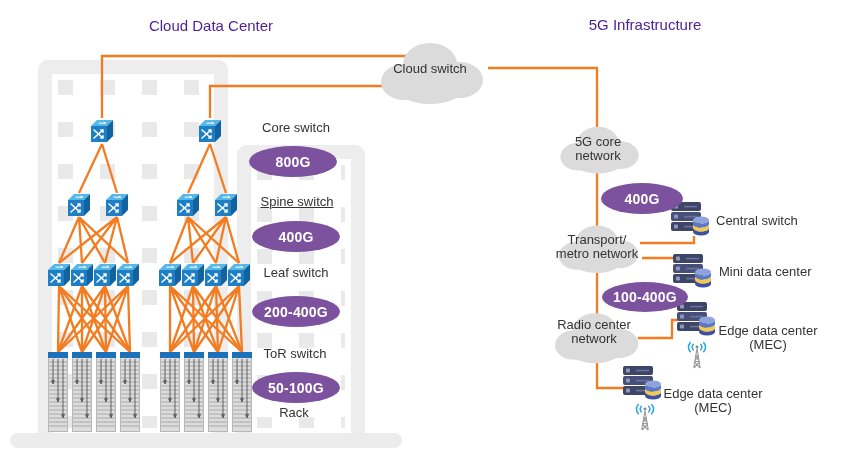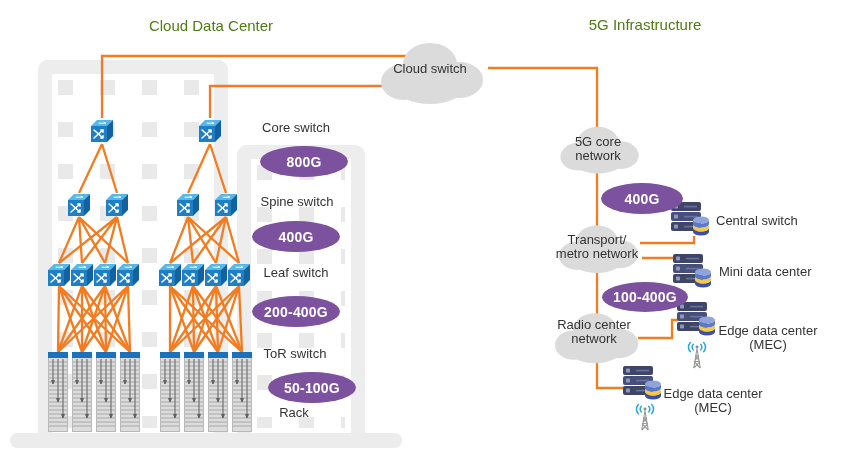--- a/index.html
+++ b/index.html
@@ -11,21 +11,21 @@
     background-image:
       repeating-linear-gradient(90deg, transparent 0 15px, #fff 15px 42px),
       repeating-linear-gradient(180deg, #E9E9E9 0 15px, #fff 15px 42px);}
   .ground{position:absolute;left:10px;top:433px;width:392px;height:15px;background:#ECECEC;
           border-radius:8px;z-index:0;}
   svg.diagram{position:absolute;left:0;top:0;z-index:1;}
   .pill{position:absolute;z-index:2;background:#7C519E;color:#fff;font-weight:bold;font-size:14px;
         display:flex;align-items:center;justify-content:center;border-radius:50%;letter-spacing:.2px;}
   .lbl{position:absolute;z-index:2;font-size:13px;color:#333;white-space:nowrap;transform:translateX(-50%);}
   .lbl-left{position:absolute;z-index:2;font-size:13px;color:#333;white-space:nowrap;}
-  .title{position:absolute;z-index:2;font-size:15px;font-weight:500;color:#4d7c0f;
+  .title{position:absolute;z-index:2;font-size:15px;font-weight:500;color:#4c1d95;
          transform:translateX(-50%);white-space:nowrap;}
   .multi{text-align:center;line-height:14px;}
   .multi span{display:block;}
 </style>
 </head>
 <body>
 
 <div class="stage">
 
   <div class="building" style="left:38px;top:60px;width:190px;height:374px;">
@@ -160,29 +160,29 @@
     <use href="#sym-server" x="677" y="302" width="40" height="36"></use>
     <use href="#sym-server" x="623" y="366" width="40" height="36"></use>
     <use href="#sym-antenna" x="684" y="341" width="26" height="28"></use>
     <use href="#sym-antenna" x="632" y="403" width="26" height="28"></use>
   </svg>
 
   <div class="title" style="left:211px;top:17px;">Cloud Data Center</div>
   <div class="title" style="left:645px;top:16px;">5G Infrastructure</div>
 
   <div class="lbl" style="left:296px;top:120px;">Core switch</div>
-  <div class="lbl" style="left:297px;top:194px;">Spine switch</div>
+  <div class="lbl" style="left:297px;top:194px;text-decoration:underline;">Spine switch</div>
   <div class="lbl" style="left:296px;top:265px;">Leaf switch</div>
   <div class="lbl" style="left:295px;top:346px;">ToR switch</div>
   <div class="lbl" style="left:294px;top:405px;">Rack</div>
 
-  <div class="pill" style="left:260px;top:146px;width:88px;height:31px;">800G</div>
+  <div class="pill" style="left:249px;top:146px;width:88px;height:31px;">800G</div>
   <div class="pill" style="left:252px;top:221px;width:88px;height:31px;">400G</div>
   <div class="pill" style="left:252px;top:296px;width:88px;height:31px;">200-400G</div>
-  <div class="pill" style="left:268px;top:372px;width:88px;height:31px;">50-100G</div>
+  <div class="pill" style="left:252px;top:372px;width:88px;height:31px;">50-100G</div>
   <div class="pill" style="left:601px;top:183px;width:82px;height:31px;">400G</div>
   <div class="pill" style="left:602px;top:282px;width:86px;height:30px;">100-400G</div>
 
   <div class="lbl" style="left:430px;top:61px;">Cloud switch</div>
   <div class="lbl multi" style="left:598px;top:135px;">
     <span>5G core</span>
     <span>network</span>
   </div>
   <div class="lbl multi" style="left:597px;top:233px;">
     <span>Transport/</span>

